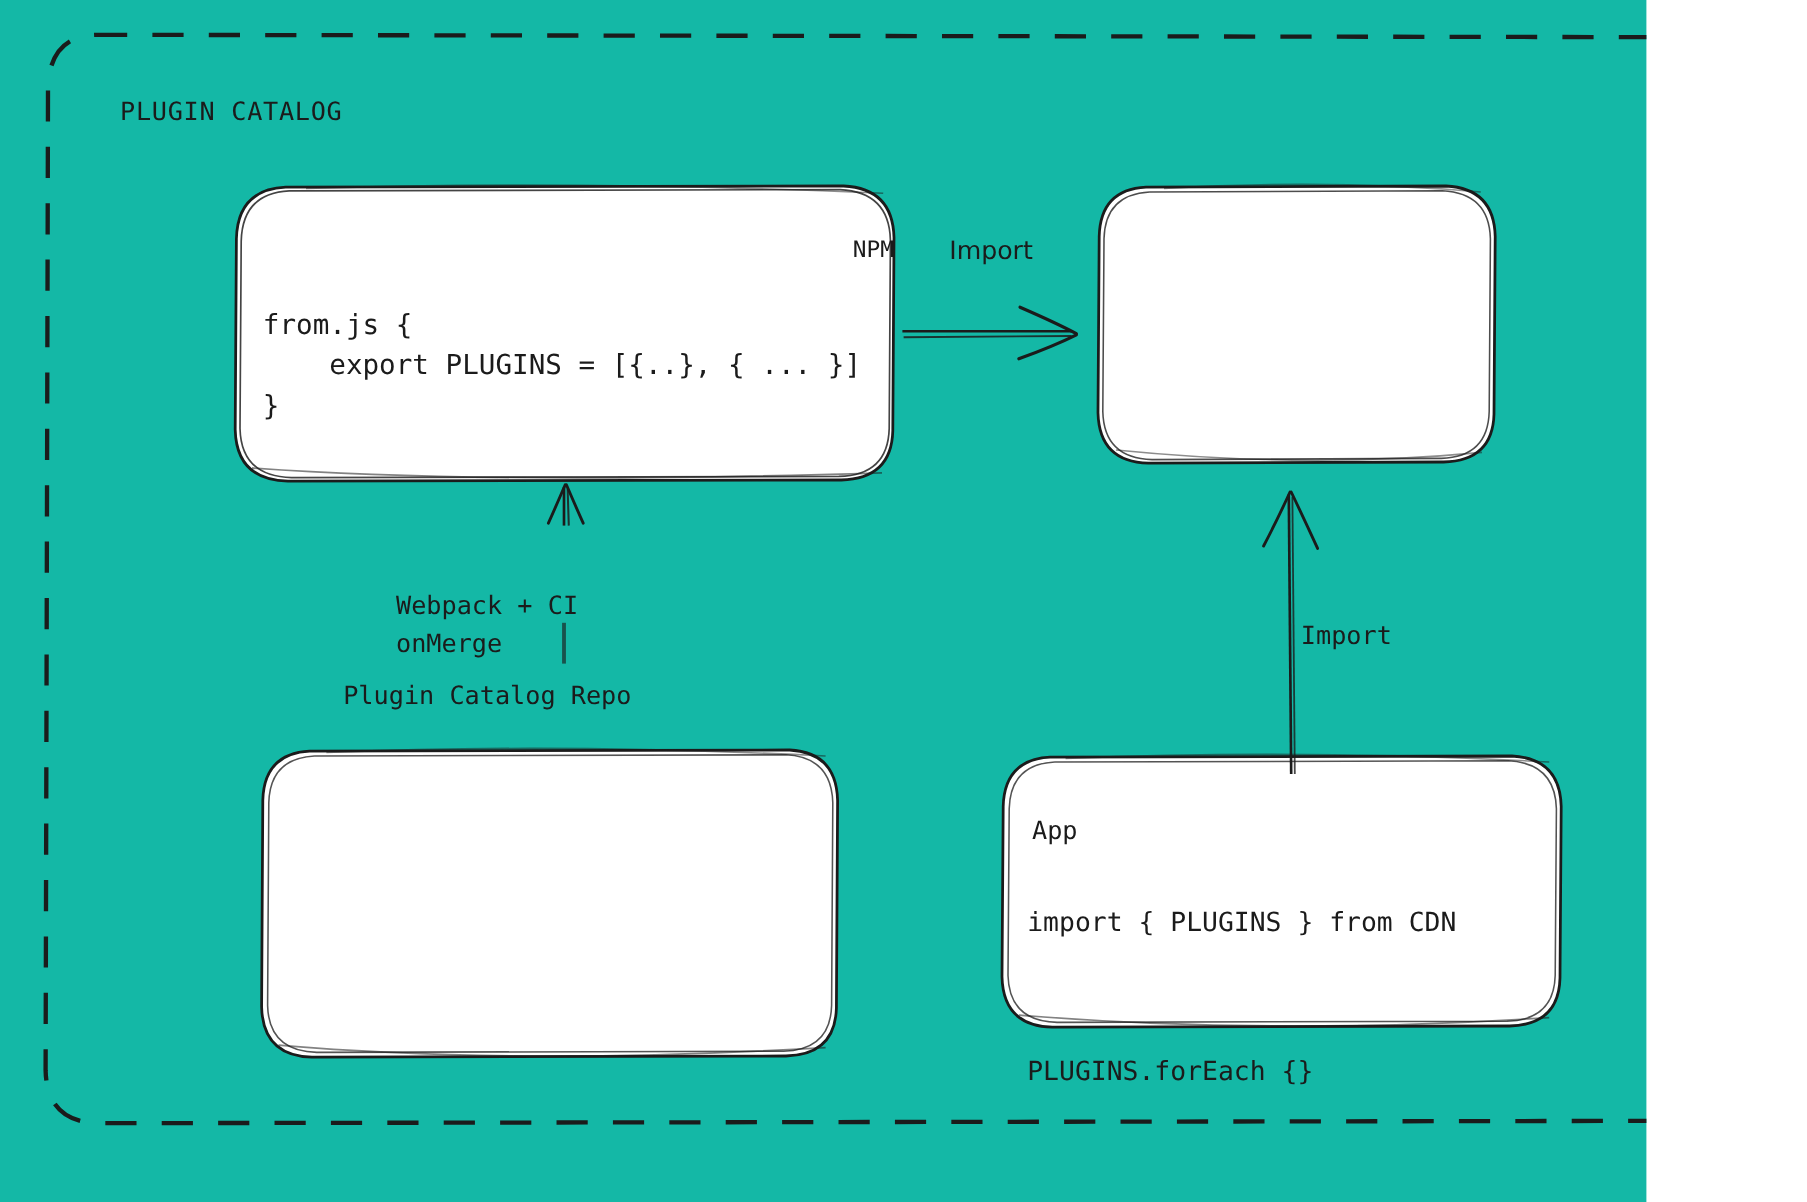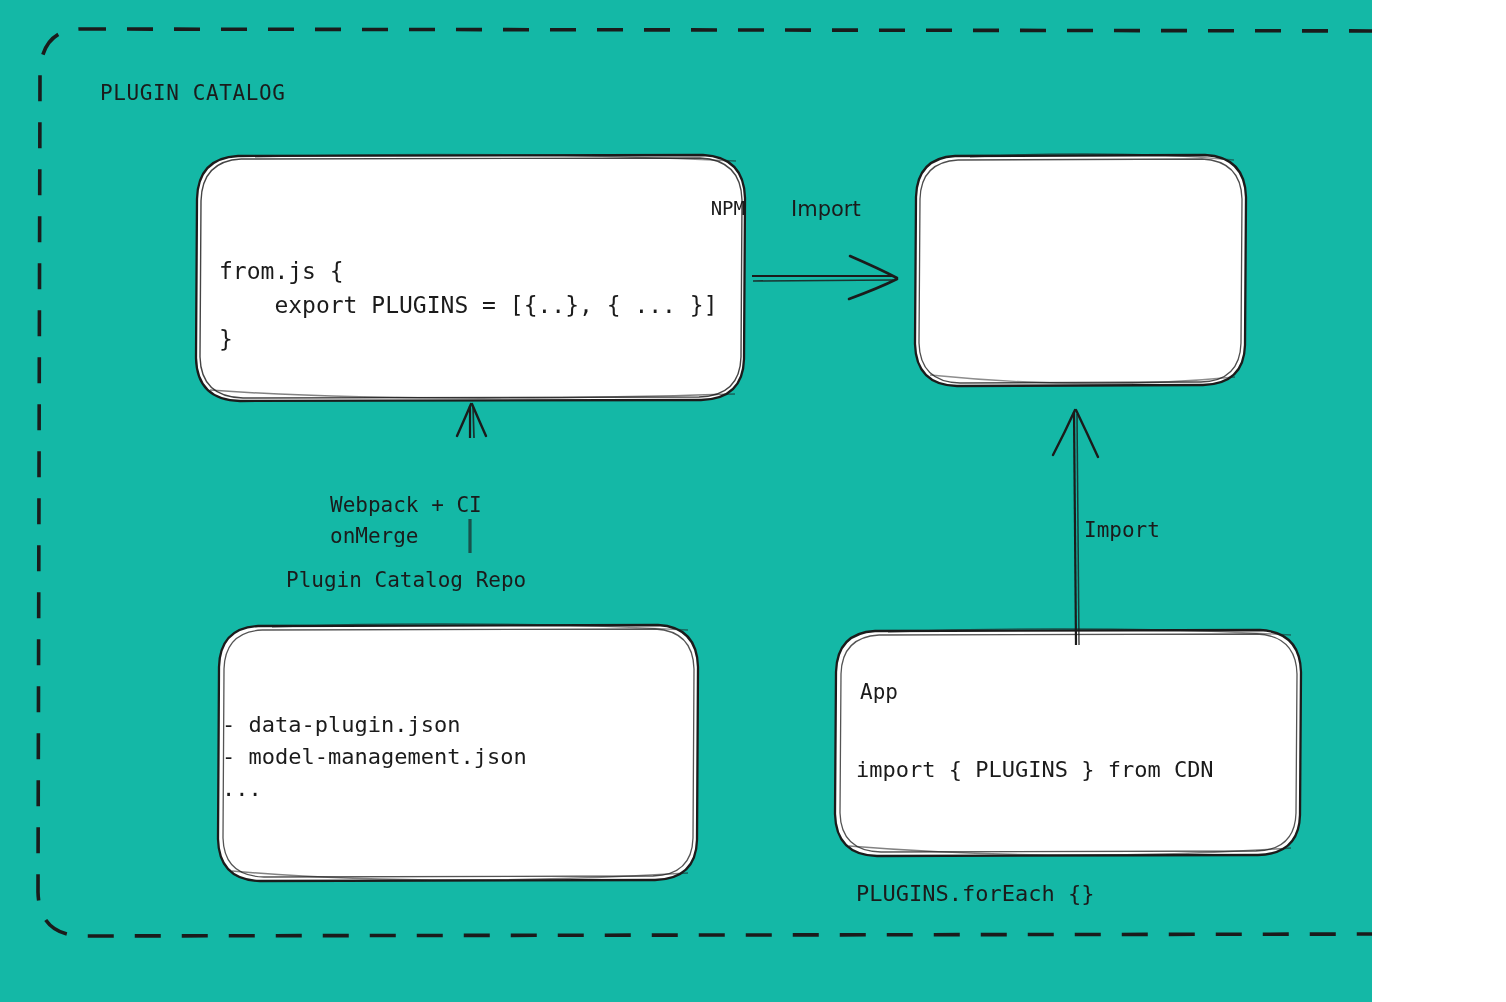--- a/index.html
+++ b/index.html
@@ -202,23 +202,20 @@
 }</div>
 
 
     <div class="txt" id="cache-label">Import</div>
 
     <div class="txt" id="webpack-label">Webpack + CI
 onMerge</div>
 
     <div class="txt" id="repo-label">Plugin Catalog Repo</div>
 
-    <div class="txt" id="repo-files">- data-plugin.json
-- model-management.json
-...</div>
 
     <div class="txt" id="import-label">Import</div>
 
     <div class="txt" id="app-title">App</div>
 
     <div class="txt" id="app-code">import { PLUGINS } from CDN
 
 PLUGINS.forEach {}</div>
   </div>
 

